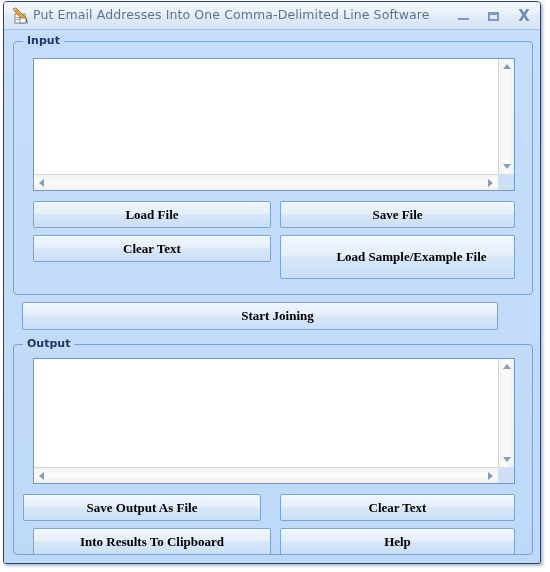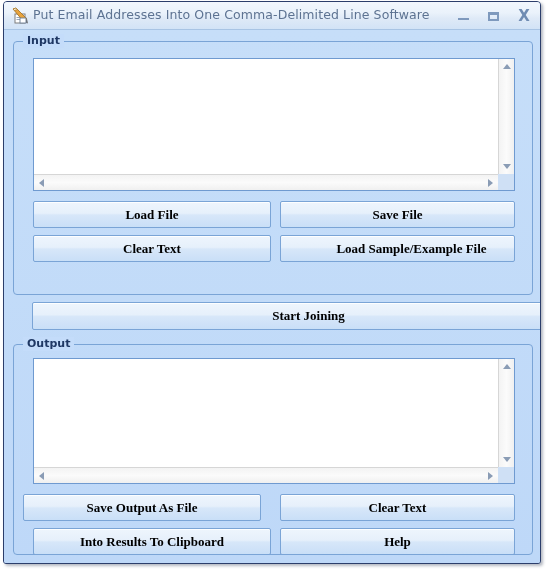--- a/index.html
+++ b/index.html
@@ -260,24 +260,24 @@
         <div class="sb-h">
           <span class="sb-arrow arr-left"></span>
           <span class="sb-arrow arr-right"></span>
         </div>
         <div class="sb-corner"></div>
       </div>
 
       <div class="btn" style="left:19px; top:159px; width:238px; height:27px;">Load File</div>
       <div class="btn" style="left:266px; top:159px; width:235px; height:27px;">Save File</div>
       <div class="btn" style="left:19px; top:193px; width:238px; height:27px;">Clear Text</div>
-      <div class="btn" style="left:266px; top:193px; width:235px; height:27px;padding-left:28px;">Load Sample/Example File</div>
+      <div class="btn" style="left:266px; top:193px; width:235px; height:44px;padding-left:28px;">Load Sample/Example File</div>
     </div>
 
-    <div class="btn" style="left:28px; top:272px; width:518px; height:28px;padding-left:35px;">Start Joining</div>
+    <div class="btn" style="left:18px; top:272px; width:476px; height:28px;padding-left:35px;">Start Joining</div>
 
     <div class="groupbox" style="left:9px; top:314px; width:520px; height:211px;">
       <span class="gb-label">Output</span>
 
       <div class="textbox" style="left:19px; top:13px; width:482px; height:126px;">
         <textarea class="ta-content" placeholder="" style=""></textarea>
         <div class="sb-v">
           <span class="sb-arrow arr-up"></span>
           <span class="sb-arrow arr-down"></span>
         </div>

